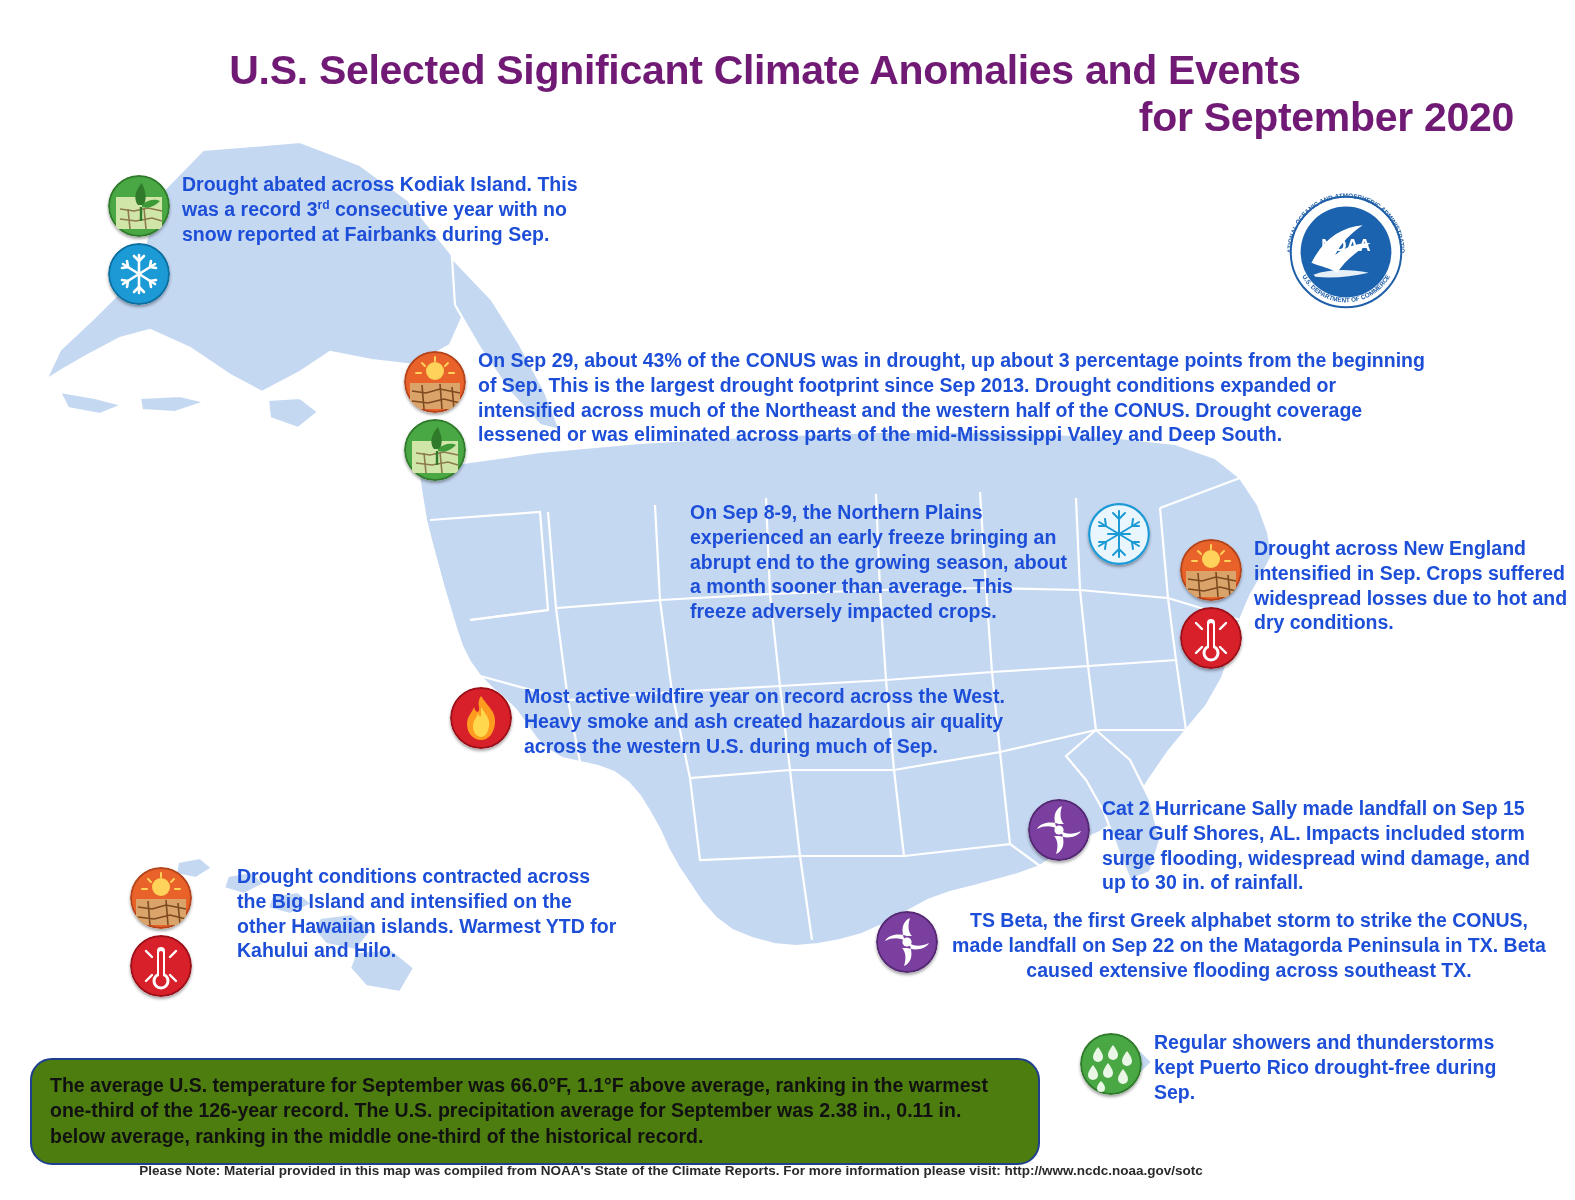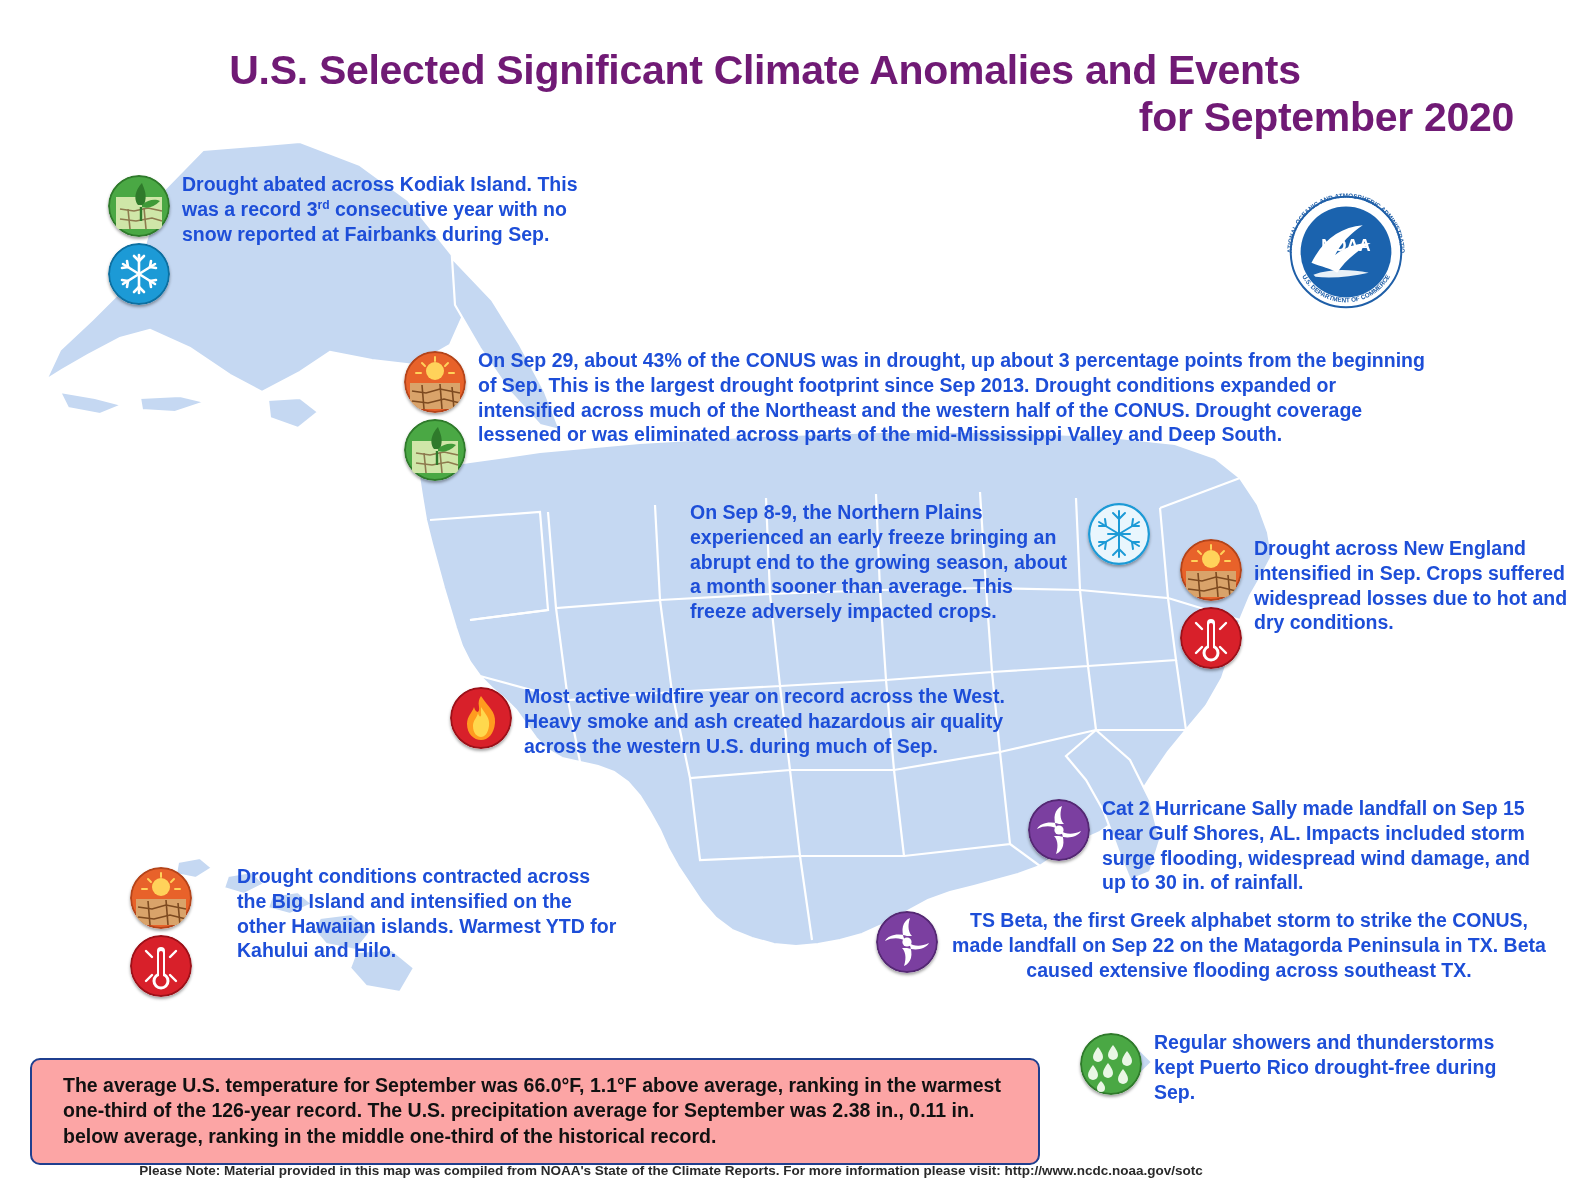--- a/index.html
+++ b/index.html
@@ -84,23 +84,23 @@
   }
   .icon-badge svg { display: block; }
 
   
   #summary-box {
     position: absolute;
     left: 30px;
     top: 1058px;
     width: 1010px;
     border: 2px solid #1f3f8f;
-    border-radius: 10px;
-    background: #fca5a5;
-    padding: 13px 18px 14px 31px;
+    border-radius: 22px;
+    background: #4d7c0f;
+    padding: 13px 18px 14px 18px;
     font-size: 19.5px;
     font-weight: bold;
     line-height: 1.3;
     color: #111111;
     z-index: 5;
     box-sizing: border-box;
   }
 
   #footnote {
     position: absolute;

